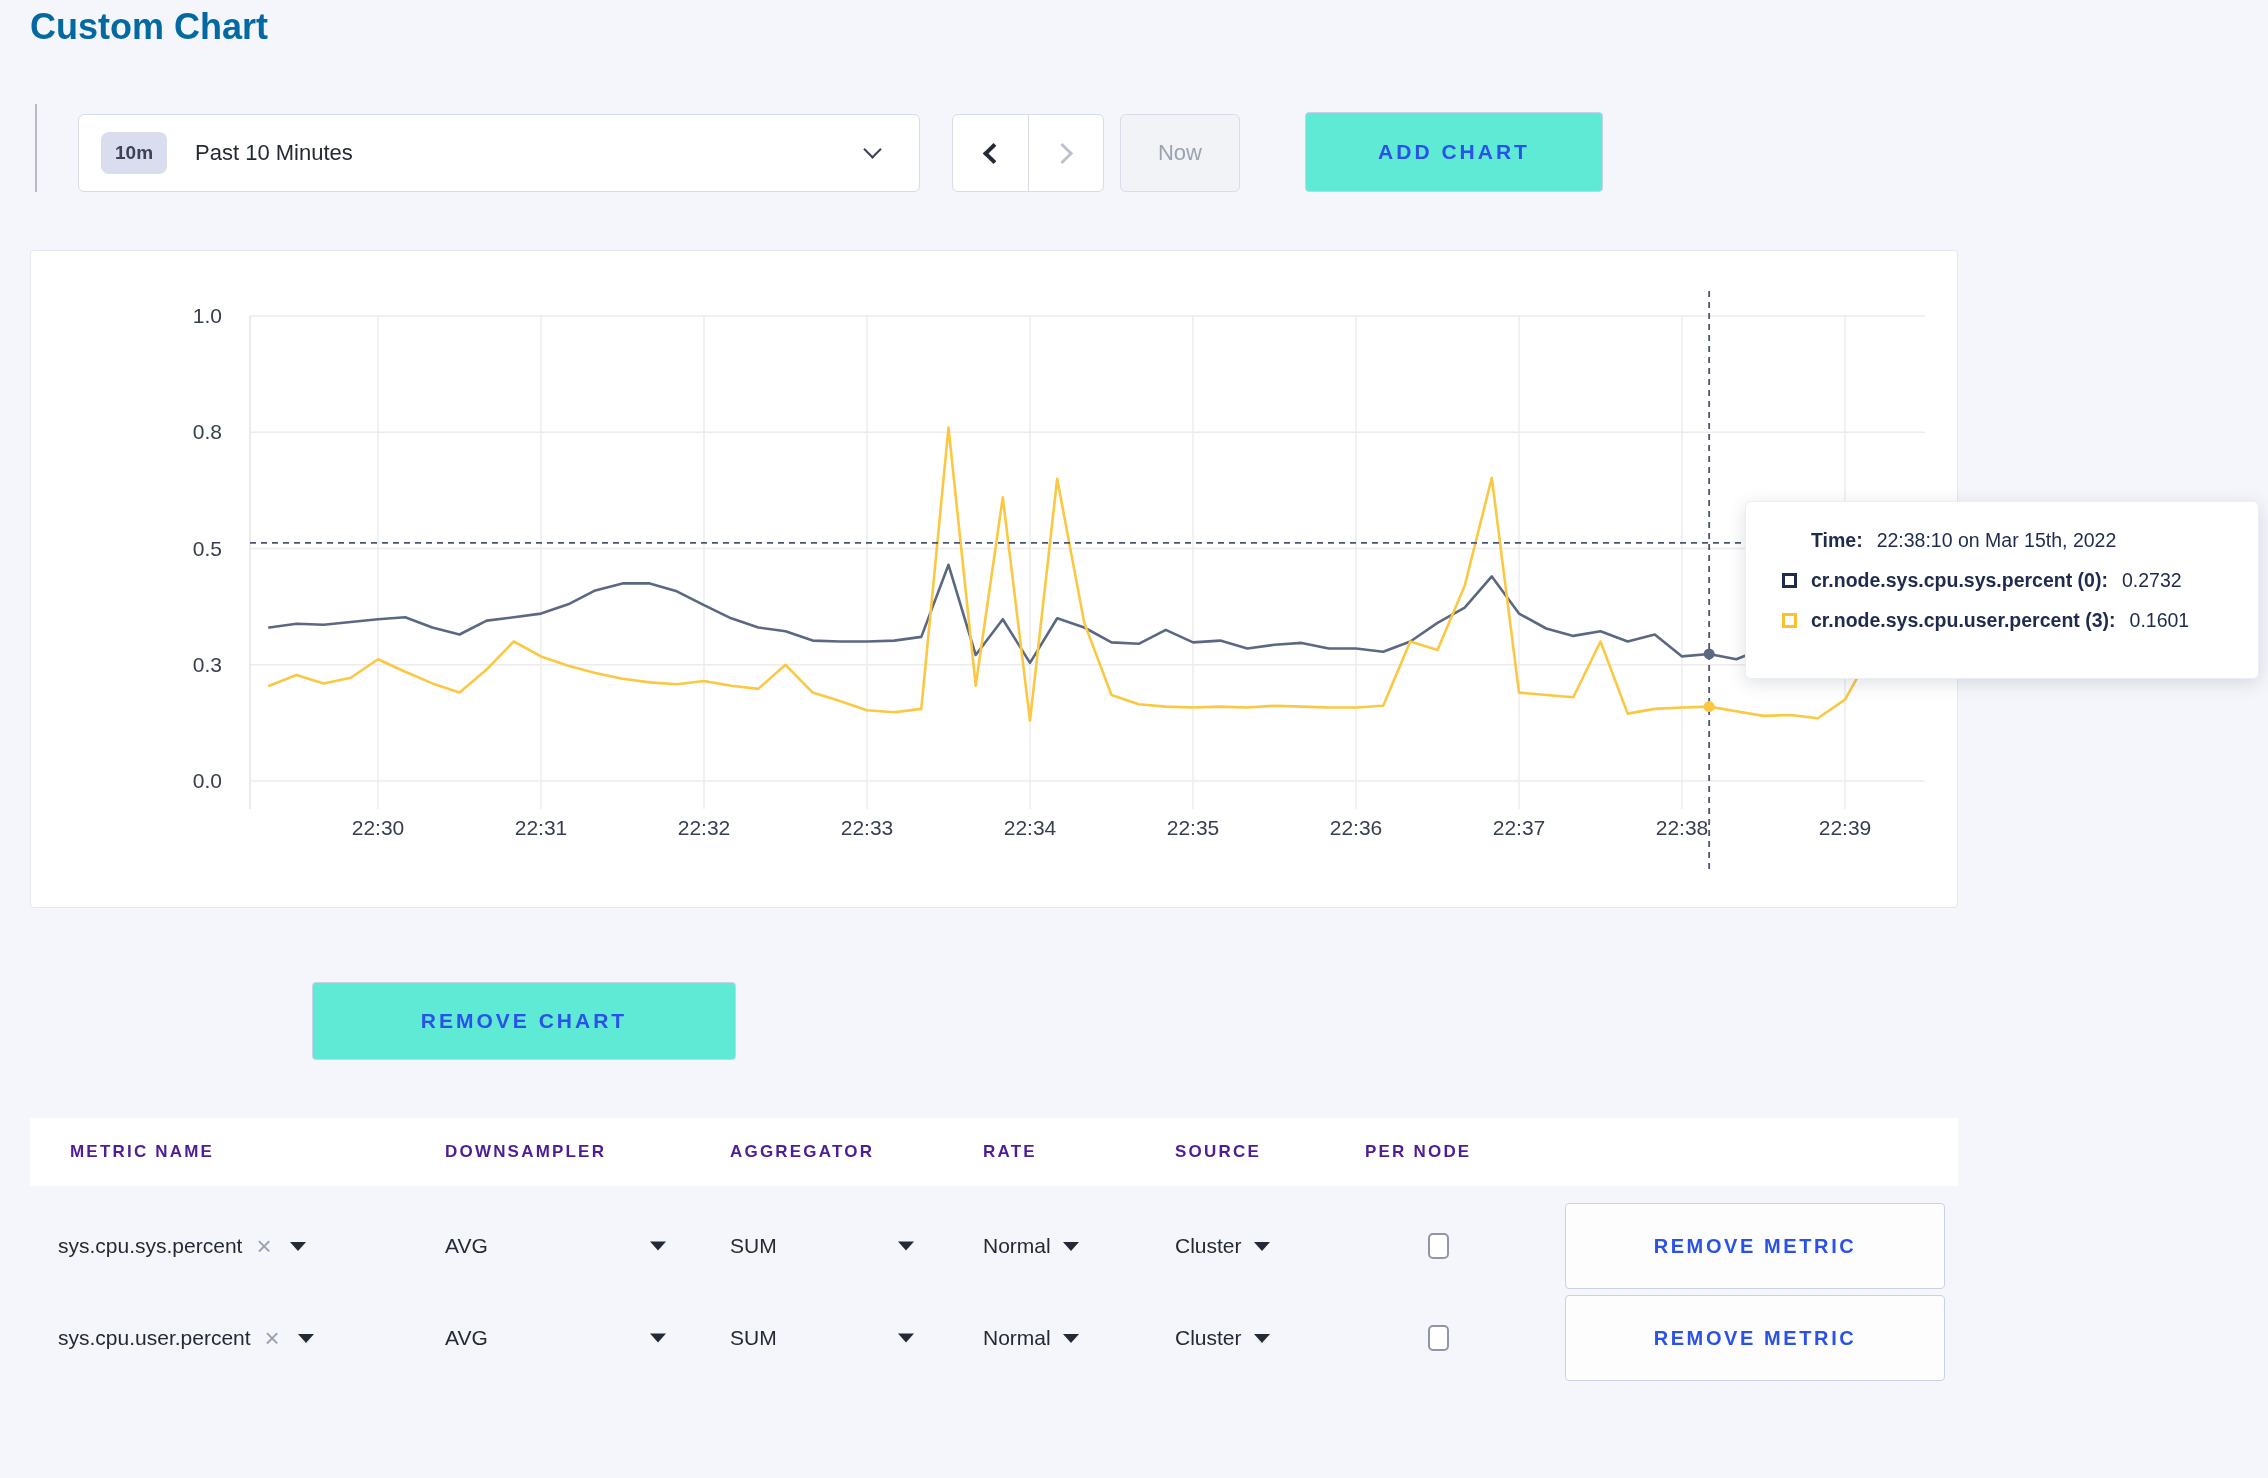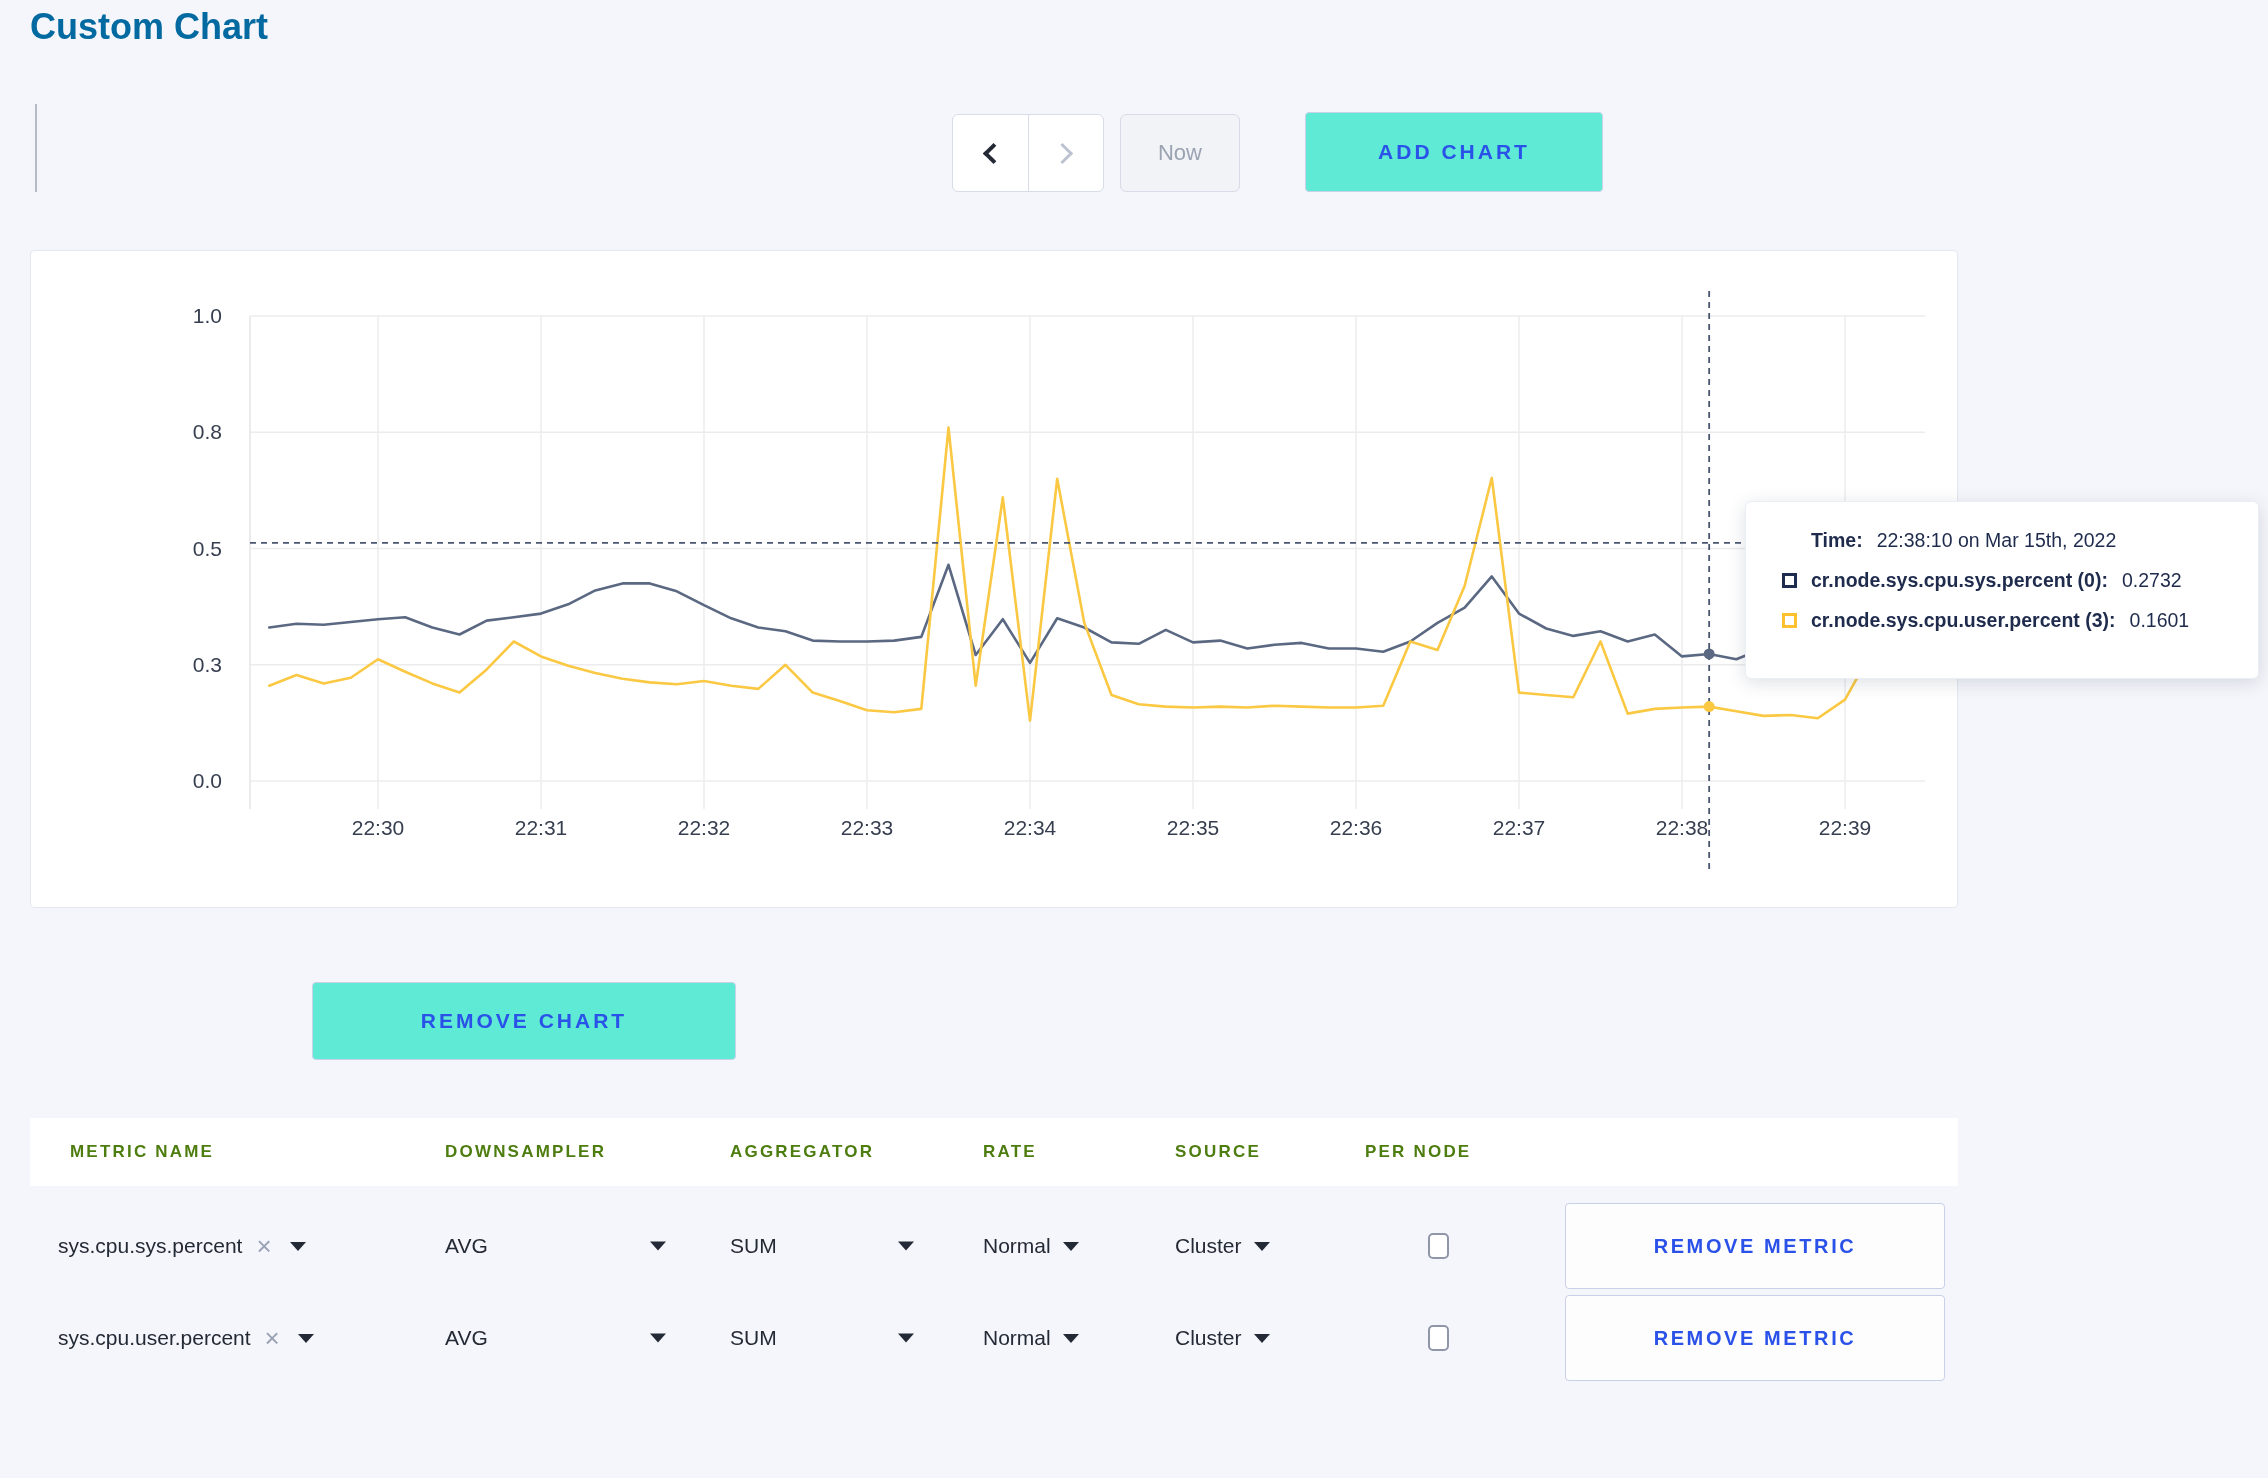--- a/index.html
+++ b/index.html
@@ -59,21 +59,21 @@
   
   .units-box { position:absolute; left:30px; top:982px; width:262px; height:78px; background:#fff;
     border:1px solid #d8dce8; border-radius:6px; display:flex; align-items:center; justify-content:center; gap:18px; cursor:pointer; }
   .units-label { font-size:21px; font-weight:700; color:#1c2130; }
   .units-box .chev-down { width:10px; height:10px; border-width:2.2px; margin-top:-4px; }
   .remove-chart-btn { position:absolute; left:312px; top:982px; width:424px; height:78px; }
 
   
   .table-header { position:absolute; left:30px; top:1118px; width:1928px; height:68px; background:#fff; }
   .th { position:absolute; top:50%; transform:translateY(-50%); font-size:17px; font-weight:700;
-    letter-spacing:2.2px; color:#4d7c0f; white-space:nowrap; }
+    letter-spacing:2.2px; color:#4c1d95; white-space:nowrap; }
   .metric-row { position:absolute; left:30px; width:1928px; height:92px; }
   .cell { position:absolute; top:50%; transform:translateY(-50%); font-size:21px; color:#242a35;
     display:flex; align-items:center; white-space:nowrap; }
   .x-icon { font-size:26px; color:#9aa2b6; margin-left:14px; cursor:pointer; line-height:1; }
   .tri-down { width:0; height:0; border-left:8px solid transparent; border-right:8px solid transparent;
     border-top:9px solid #242a35; display:inline-block; margin-left:18px; cursor:pointer; }
   .checkbox { position:absolute; top:50%; transform:translateY(-50%); width:21px; height:26px;
     border:2.5px solid #8f96a8; border-radius:5px; background:#fff; cursor:pointer; }
   .remove-metric-btn { position:absolute; left:1535px; top:3px; width:380px; height:86px;
     background:#fdfdfe; font-size:20px; letter-spacing:2.6px; }
@@ -81,20 +81,25 @@
 </style>
 </head>
 <body>
 
 <div id="app">
 
   <div class="page-title">Custom Chart</div>
 
   <div class="toolbar-divider"></div>
 
+  <div class="time-dropdown">
+    <span class="time-badge">10m</span>
+    <span class="time-label">Past 10 Minutes</span>
+    <span class="chev chev-down"></span>
+  </div>
 
   <div class="nav-group">
     <button class="nav-btn">
       <span class="chev chev-left"></span>
     </button>
     <button class="nav-btn">
       <span class="chev chev-right"></span>
     </button>
   </div>
 

